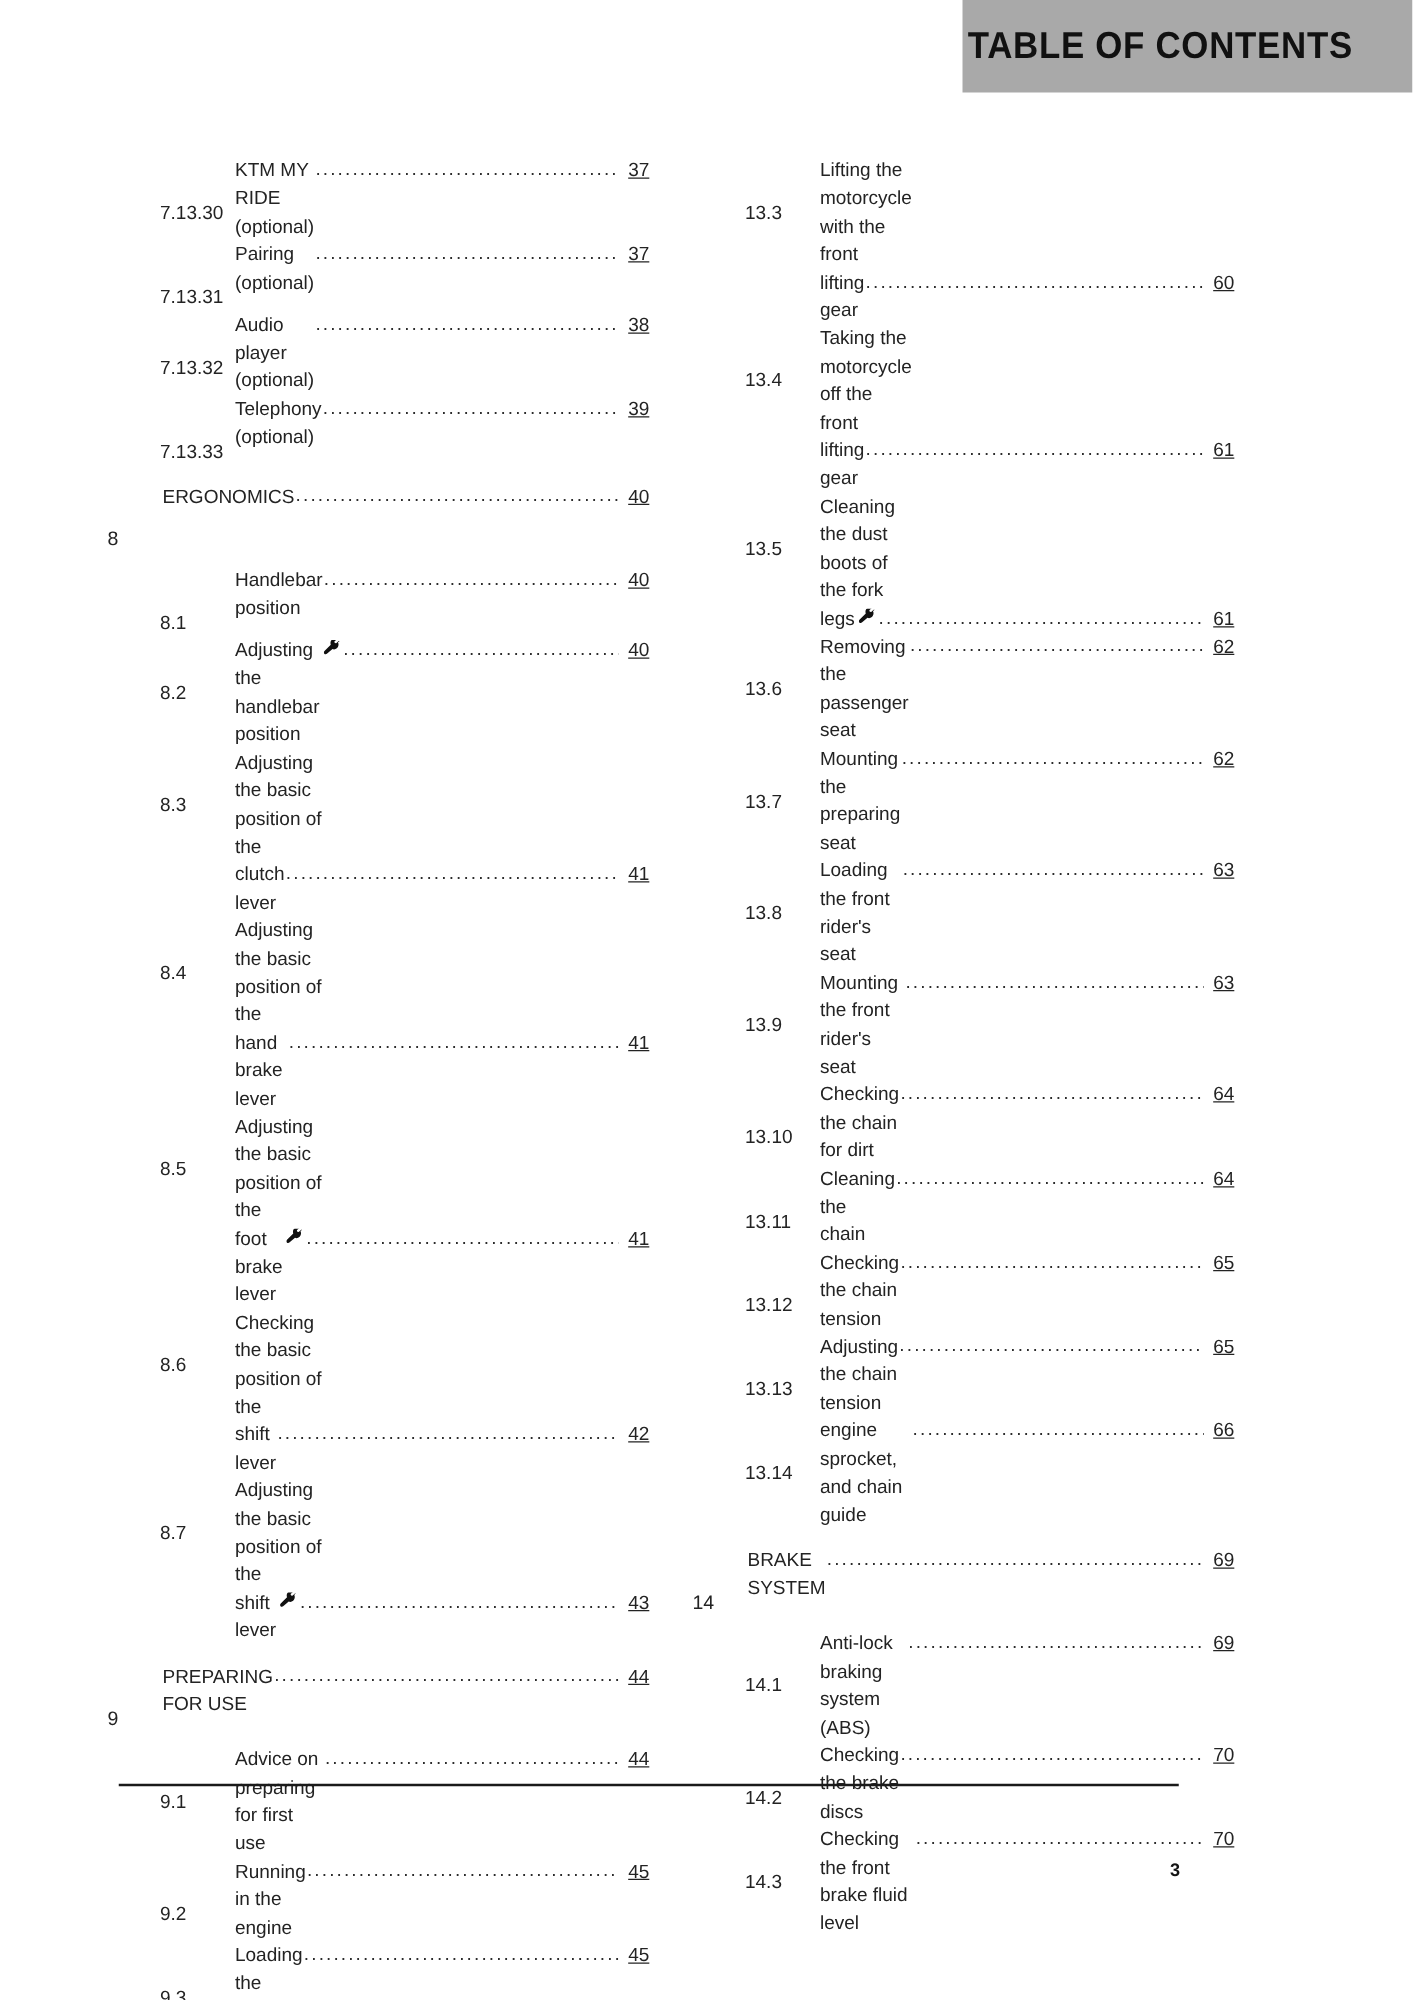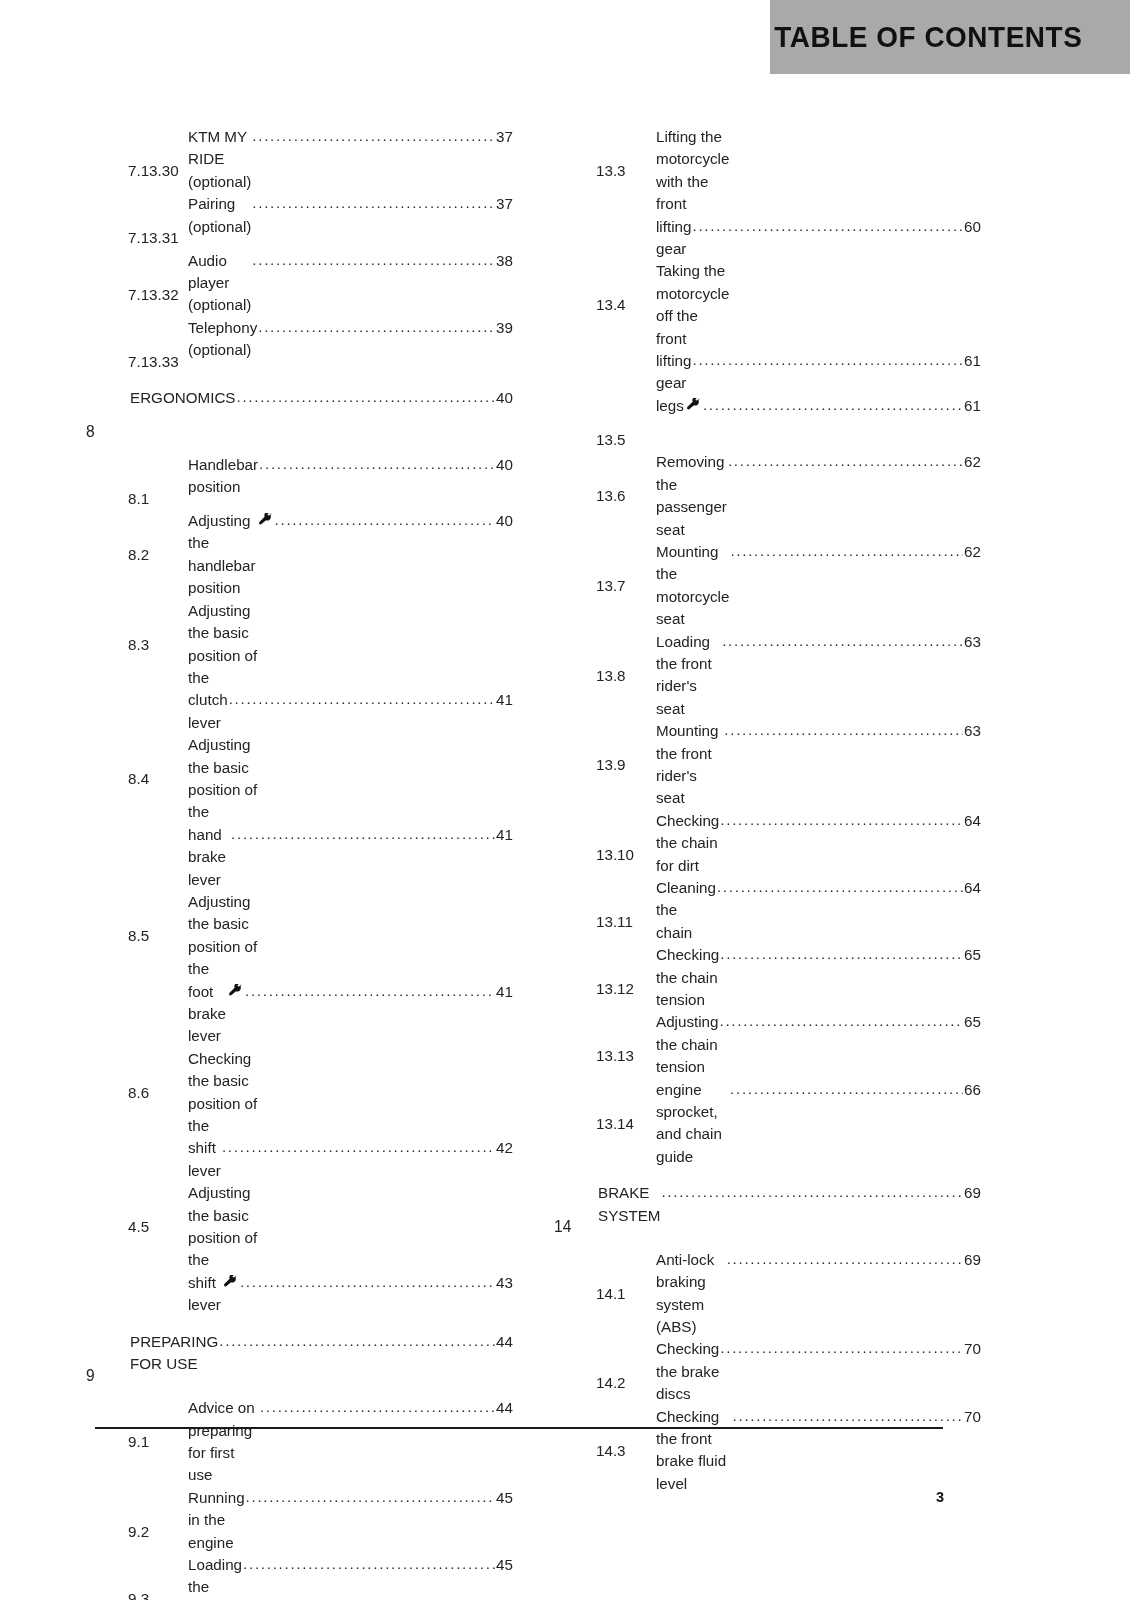--- a/index.html
+++ b/index.html
@@ -101,22 +101,23 @@
     color: #2b2b2b;
     letter-spacing: 1.7px;
     font-size: 15.2px;
     position: relative;
     top: -1px;
   }
   .dots.none { visibility: hidden; }
   .pg {
     flex: 0 0 auto;
     width: 30px;
-    text-align: left;
+    text-align: center;
     white-space: nowrap;
+    text-decoration: underline;
   }
   .pg.blank { visibility: hidden; }
 
   
   .wrench {
     display: inline-block;
     width: 14px;
     height: 13px;
     vertical-align: -2px;
     margin: 0 1px 0 3px;
@@ -286,21 +287,21 @@
             <span class="pg blank"></span>
           </div>
           <div class="line">
             <span class="txt">shift lever</span>
             <span class="dots">........................................................................................................................</span>
             <span class="pg">42</span>
           </div>
         </div>
       </div>
       <div class="entry section">
-        <div class="num">4.5</div>
+        <div class="num">8.7</div>
         <div class="body">
           <div class="line">
             <span class="txt">Adjusting the basic position of the</span>
             <span class="dots none">........................................................................................................................</span>
             <span class="pg blank"></span>
           </div>
           <div class="line">
             <span class="txt">shift lever</span>
             <span class="wrench">
               <svg viewBox="0 0 16 15" width="14" height="13" aria-hidden="true">
@@ -391,20 +392,25 @@
             <span class="txt">lifting gear</span>
             <span class="dots">........................................................................................................................</span>
             <span class="pg">61</span>
           </div>
         </div>
       </div>
       <div class="entry section">
         <div class="num">13.5</div>
         <div class="body">
           <div class="line">
+            <span class="txt">Cleaning the dust boots of the fork</span>
+            <span class="dots none">........................................................................................................................</span>
+            <span class="pg blank"></span>
+          </div>
+          <div class="line">
             <span class="txt">legs</span>
             <span class="wrench">
               <svg viewBox="0 0 16 15" width="14" height="13" aria-hidden="true">
                 <path fill="#111" d="M14.6 1.0c-.2-.2-.6-.2-.9 0l-2.3 2.0-1.3-.3-.4-1.3 2.3-2.0c.3-.2.2-.6-.1-.7-1.9-.5-3.9.1-5.0 1.6-.9 1.2-1.0 2.7-.5 4.0L.6 10.2c-.7.6-.8 1.7-.2 2.4.6.7 1.7.8 2.4.2l5.2-4.4c1.3.5 2.9.3 4.0-.7 1.4-1.2 1.9-3.2 1.3-5.0-.1-.3-.5-.4-.7-.2z"></path>
               </svg>
             </span>
             <span class="dots">........................................................................................................................</span>
             <span class="pg">61</span>
           </div>
         </div>
@@ -416,21 +422,21 @@
             <span class="txt">Removing the passenger seat</span>
             <span class="dots">........................................................................................................................</span>
             <span class="pg">62</span>
           </div>
         </div>
       </div>
       <div class="entry section">
         <div class="num">13.7</div>
         <div class="body">
           <div class="line">
-            <span class="txt">Mounting the motorcycle seat</span>
+            <span class="txt">Mounting the preparing seat</span>
             <span class="dots">........................................................................................................................</span>
             <span class="pg">62</span>
           </div>
         </div>
       </div>
       <div class="entry section">
         <div class="num">13.8</div>
         <div class="body">
           <div class="line">
             <span class="txt">Loading the front rider's seat</span>

